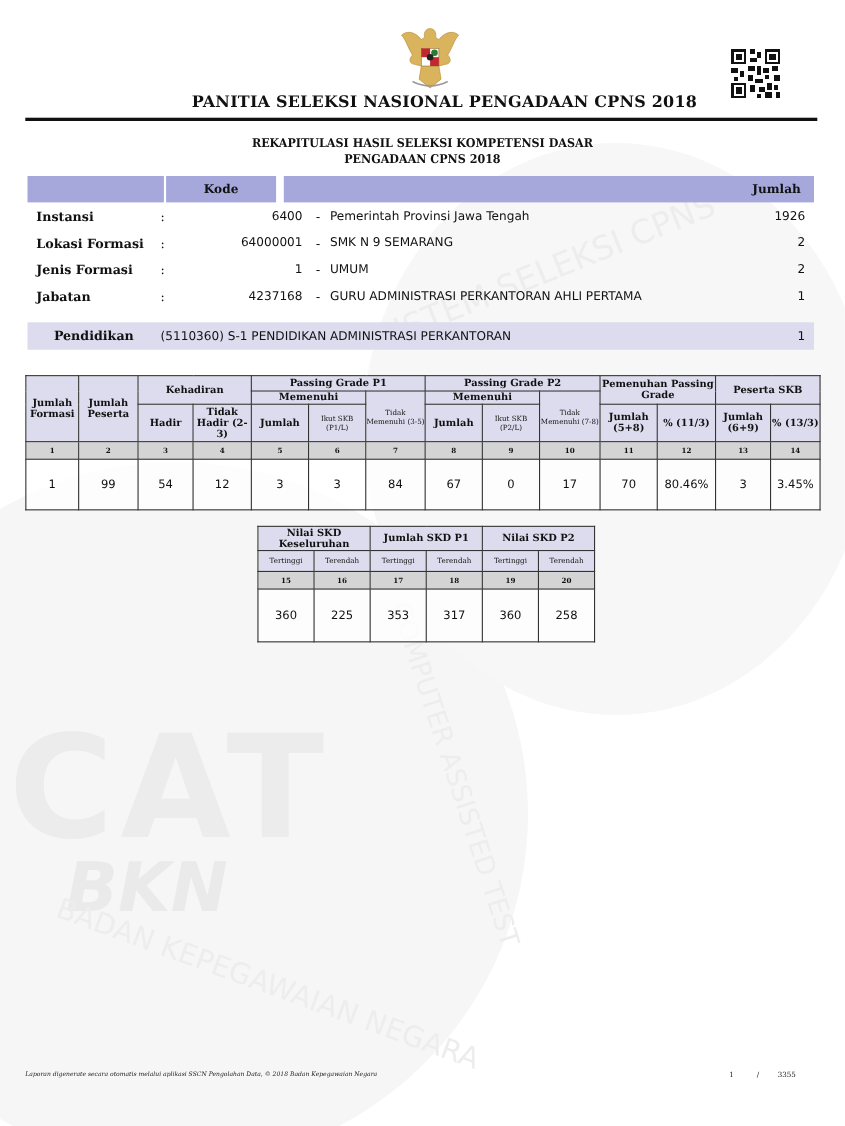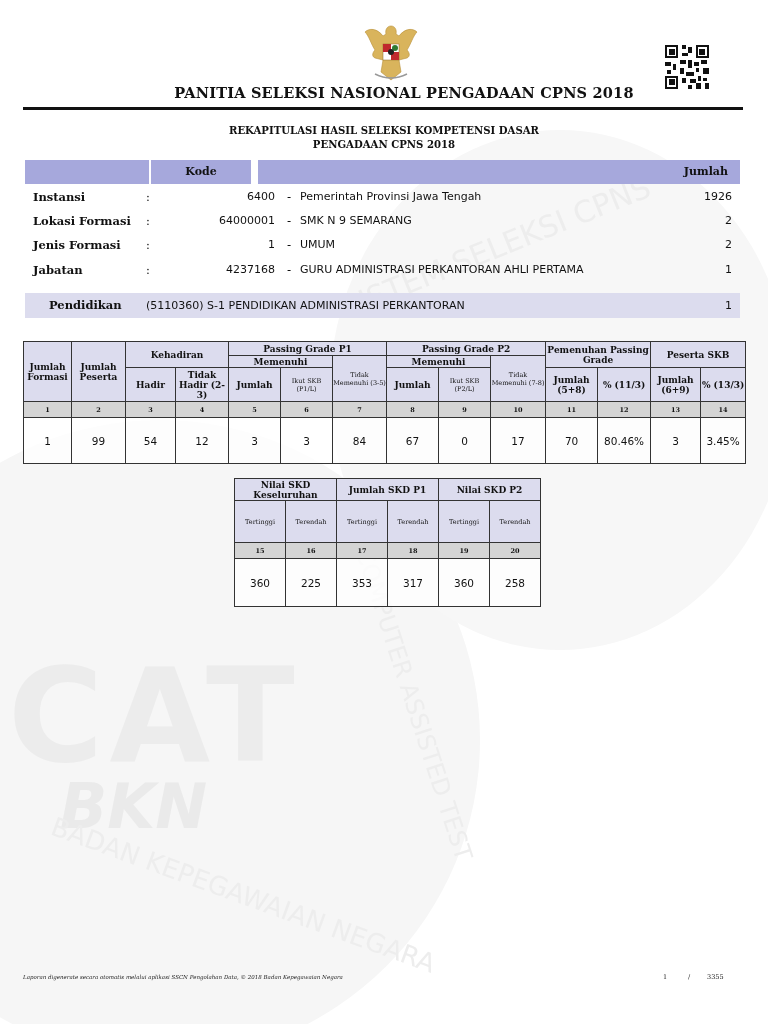--- a/index.html
+++ b/index.html
@@ -255,21 +255,21 @@
     <col style="width:51px">
       <col style="width:51px">
       <col style="width:51px">
   </colgroup>
   <tbody>
       <tr style="height:22px;">
     <th class="md" colspan="2">Nilai SKD Keseluruhan</th>
     <th class="md" colspan="2">Jumlah SKD P1</th>
     <th class="md" colspan="2">Nilai SKD P2</th>
   </tr>
-  <tr style="height:42px;">
+  <tr style="height:19px;">
     <th class="sm">Tertinggi</th>
     <th class="sm">Terendah</th>
     <th class="sm">Tertinggi</th>
     <th class="sm">Terendah</th>
     <th class="sm">Tertinggi</th>
     <th class="sm">Terendah</th>
   </tr>
   <tr class="idx">
     <td>15</td>
     <td>16</td>

